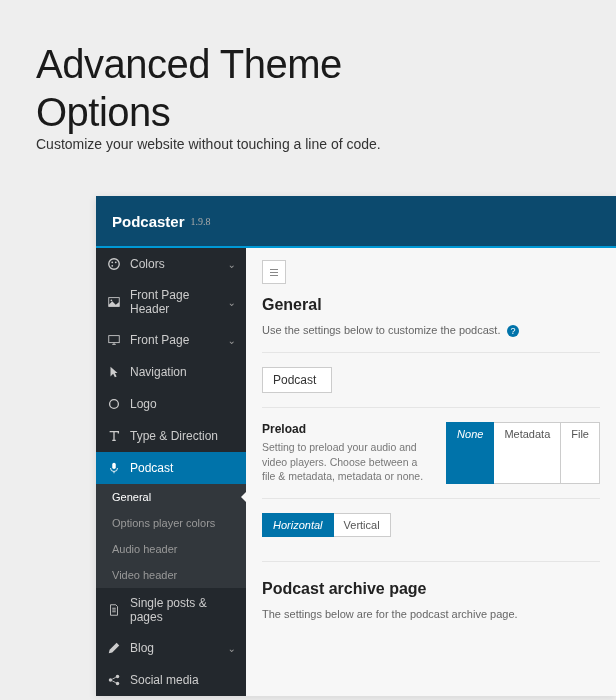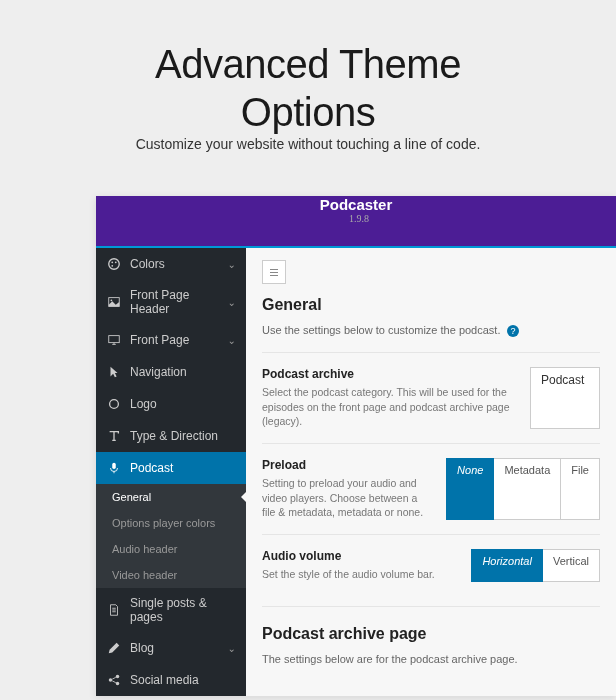--- a/index.html
+++ b/index.html
@@ -1,21 +1,21 @@
 <!DOCTYPE html>
 <html><head>
 <meta charset="utf-8">
 <style>
 * { margin: 0; padding: 0; box-sizing: border-box; font-family: -apple-system, BlinkMacSystemFont, "Segoe UI", Arial, sans-serif; }
 body { background: #eeeeee; width: 616px; height: 700px; overflow: hidden; }
-.hero { text-align: center; padding: 40px 36px 20px; }
+.hero { text-align: left; padding: 40px 36px 20px; }
 .hero h1 { font-size: 40px; font-weight: 300; color: #1a1a1a; line-height: 1.2; letter-spacing: -0.5px; }
 .hero p { font-size: 14px; color: #333; }
 .admin-wrap { margin: 24px 0 0 96px; background: #fff; box-shadow: 0 2px 8px rgba(0,0,0,0.1); }
-.topbar { background: #4c1d95; height: 52px; display: flex; align-items: center; padding: 0 16px; color: #fff; border-bottom: 2px solid #0099d6; flex-direction: column; }
+.topbar { background: #0c4a6e; height: 52px; display: flex; align-items: center; padding: 0 16px; color: #fff; border-bottom: 2px solid #0099d6; }
 .topbar-title { font-size: 15px; font-weight: 600; }
 .topbar-ver { font-size: 10px; color: #aaa; margin-left: 6px; font-family: Liberation Serif, serif; }
 .body { display: flex; min-height: 340px; }
 .sidebar { width: 150px; background: #23282d; flex-shrink: 0; }
 .nav-item { display: flex; align-items: center; padding: 8px 10px; color: #ccc; font-size: 12px; cursor: pointer; position: relative; }
 .nav-item.active { background: #0073aa; color: #fff; }
 .nav-item .ic { width: 16px; height: 16px; display: inline-flex; align-items: center; justify-content: center; margin-right: 8px; flex-shrink: 0; }
 .nav-item .chev { margin-left: auto; font-size: 10px; color: #999; }
 .sub-item { padding: 7px 10px 7px 16px; color: #999; font-size: 11px; cursor: pointer; position: relative; background: #32373c; }
 .sub-item.current { color: #fff; }
@@ -165,24 +165,20 @@
 
       <div class="sec-title">General</div>
       <div>
         <span class="sec-desc">Use the settings below to customize the podcast.</span>
         <span class="help-ic">?</span>
       </div>
 
       <hr class="divider">
 
       <div class="opt-row">
-        <div class="opt-left">
-          <div class="opt-title">Podcast archive</div>
-          <div class="opt-desc">Select the podcast category. This will be used for the episodes on the front page and podcast archive page (legacy).</div>
-        </div>
         <div class="opt-right">
           <div class="select-box">Podcast</div>
         </div>
       </div>
 
       <hr class="divider">
 
       <div class="opt-row">
         <div class="opt-left">
           <div class="opt-title">Preload</div>
@@ -191,24 +187,20 @@
         <div class="opt-right" id="preload-seg">
             <div class="seg-btn sel">None</div>
             <div class="seg-btn">Metadata</div>
             <div class="seg-btn">File</div>
           </div>
       </div>
 
       <hr class="divider">
 
       <div class="opt-row">
-        <div class="opt-left">
-          <div class="opt-title">Audio volume</div>
-          <div class="opt-desc">Set the style of the audio volume bar.</div>
-        </div>
         <div class="opt-right" id="volume-seg">
             <div class="seg-btn sel">Horizontal</div>
             <div class="seg-btn">Vertical</div>
           </div>
       </div>
 
       <hr class="divider" style="margin:24px 0 18px">
 
       <div class="sec-title">Podcast archive page</div>
       <div class="sec-desc" style="margin-top:10px">The settings below are for the podcast archive page.</div>

